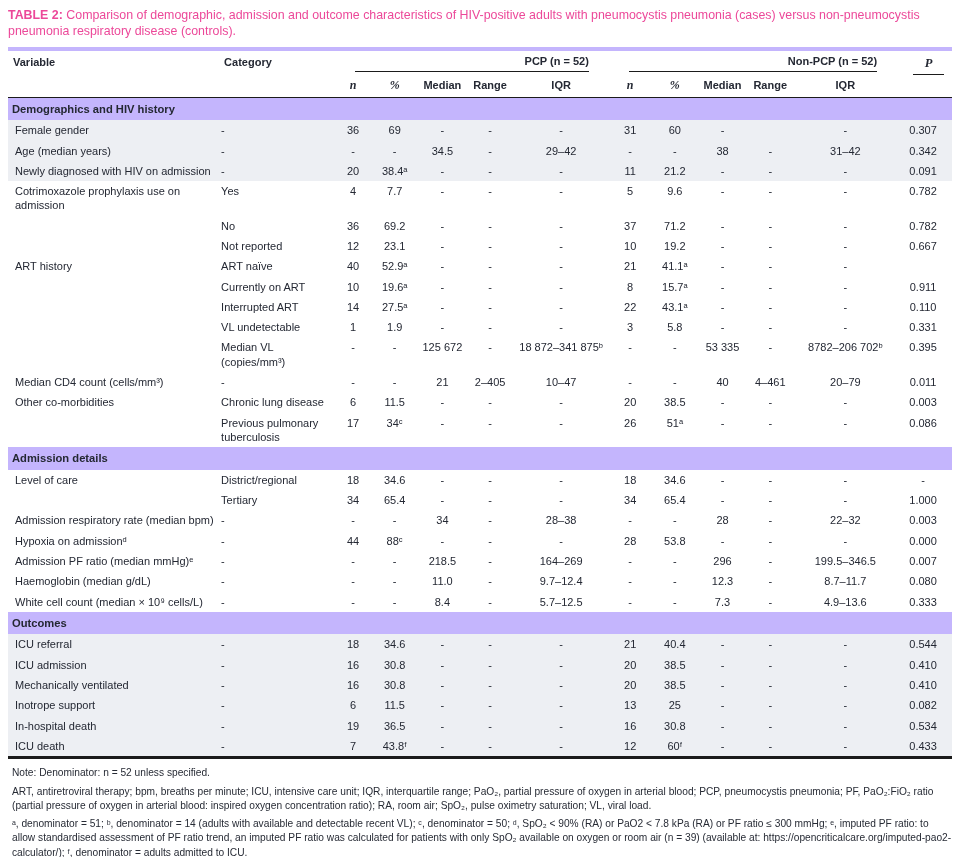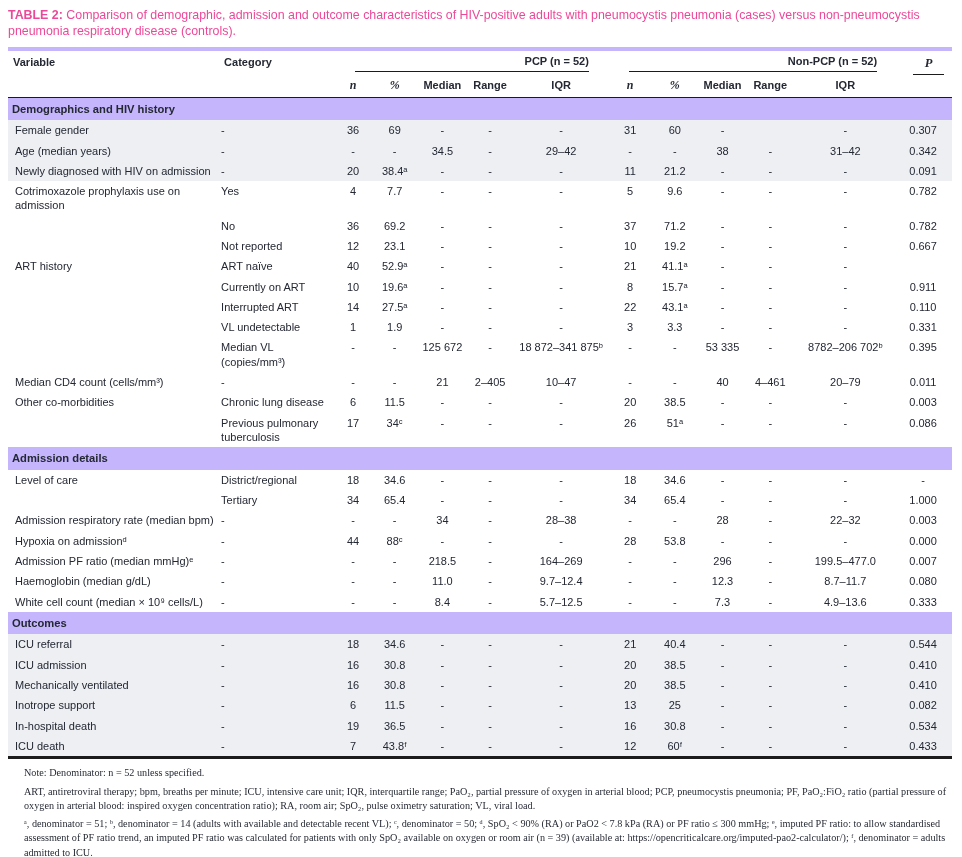--- a/index.html
+++ b/index.html
@@ -48,21 +48,21 @@
   tbody td.category{text-align:left;padding-left:2px;}
   tbody td.p{padding-right:6px;}
   tr.section td{
     background:#c4b5fd;font-weight:bold;text-align:left;
     padding:4px 4px;font-size:11.2px;
   }
   tr.shaded td{background:#edeff3;}
 
   
   .footnotes{margin-top:7px;width:946px;font-size:10.2px;line-height:1.4;color:#272b35;}
-  .footnotes p{margin:0 0 4px 16px;font-family:Liberation Serif, serif;}
+  .footnotes p{margin:0 0 4px 4px;}
   .fn-note{margin-bottom:5px;}
 </style>
 </head>
 <body>
 
 <div class="page">
 
   <p class="caption"><span class="cap-label">TABLE 2:</span> <span>Comparison of demographic, admission and outcome characteristics of HIV-positive adults with pneumocystis pneumonia (cases) versus non-pneumocystis pneumonia respiratory disease (controls).</span></p>
 
   <table class="datatable">
@@ -249,21 +249,21 @@
         </tr>
         <tr>
           <td class="variable"></td>
           <td class="category">VL undetectable</td>
           <td class="num">1</td>
           <td class="num">1.9</td>
           <td class="num">-</td>
           <td class="num">-</td>
           <td class="num">-</td>
           <td class="num">3</td>
-          <td class="num">3.3</td>
+          <td class="num">5.8</td>
           <td class="num">-</td>
           <td class="num">-</td>
           <td class="num">-</td>
           <td class="p">0.331</td>
         </tr>
         <tr>
           <td class="variable"></td>
           <td class="category">Median VL (copies/mm³)</td>
           <td class="num">-</td>
           <td class="num">-</td>
@@ -390,21 +390,21 @@
           <td class="category">-</td>
           <td class="num">-</td>
           <td class="num">-</td>
           <td class="num">218.5</td>
           <td class="num">-</td>
           <td class="num">164–269</td>
           <td class="num">-</td>
           <td class="num">-</td>
           <td class="num">296</td>
           <td class="num">-</td>
-          <td class="num">199.5–477.0</td>
+          <td class="num">199.5–346.5</td>
           <td class="p">0.007</td>
         </tr>
         <tr>
           <td class="variable">Haemoglobin (median g/dL)</td>
           <td class="category">-</td>
           <td class="num">-</td>
           <td class="num">-</td>
           <td class="num">11.0</td>
           <td class="num">-</td>
           <td class="num">9.7–12.4</td>

